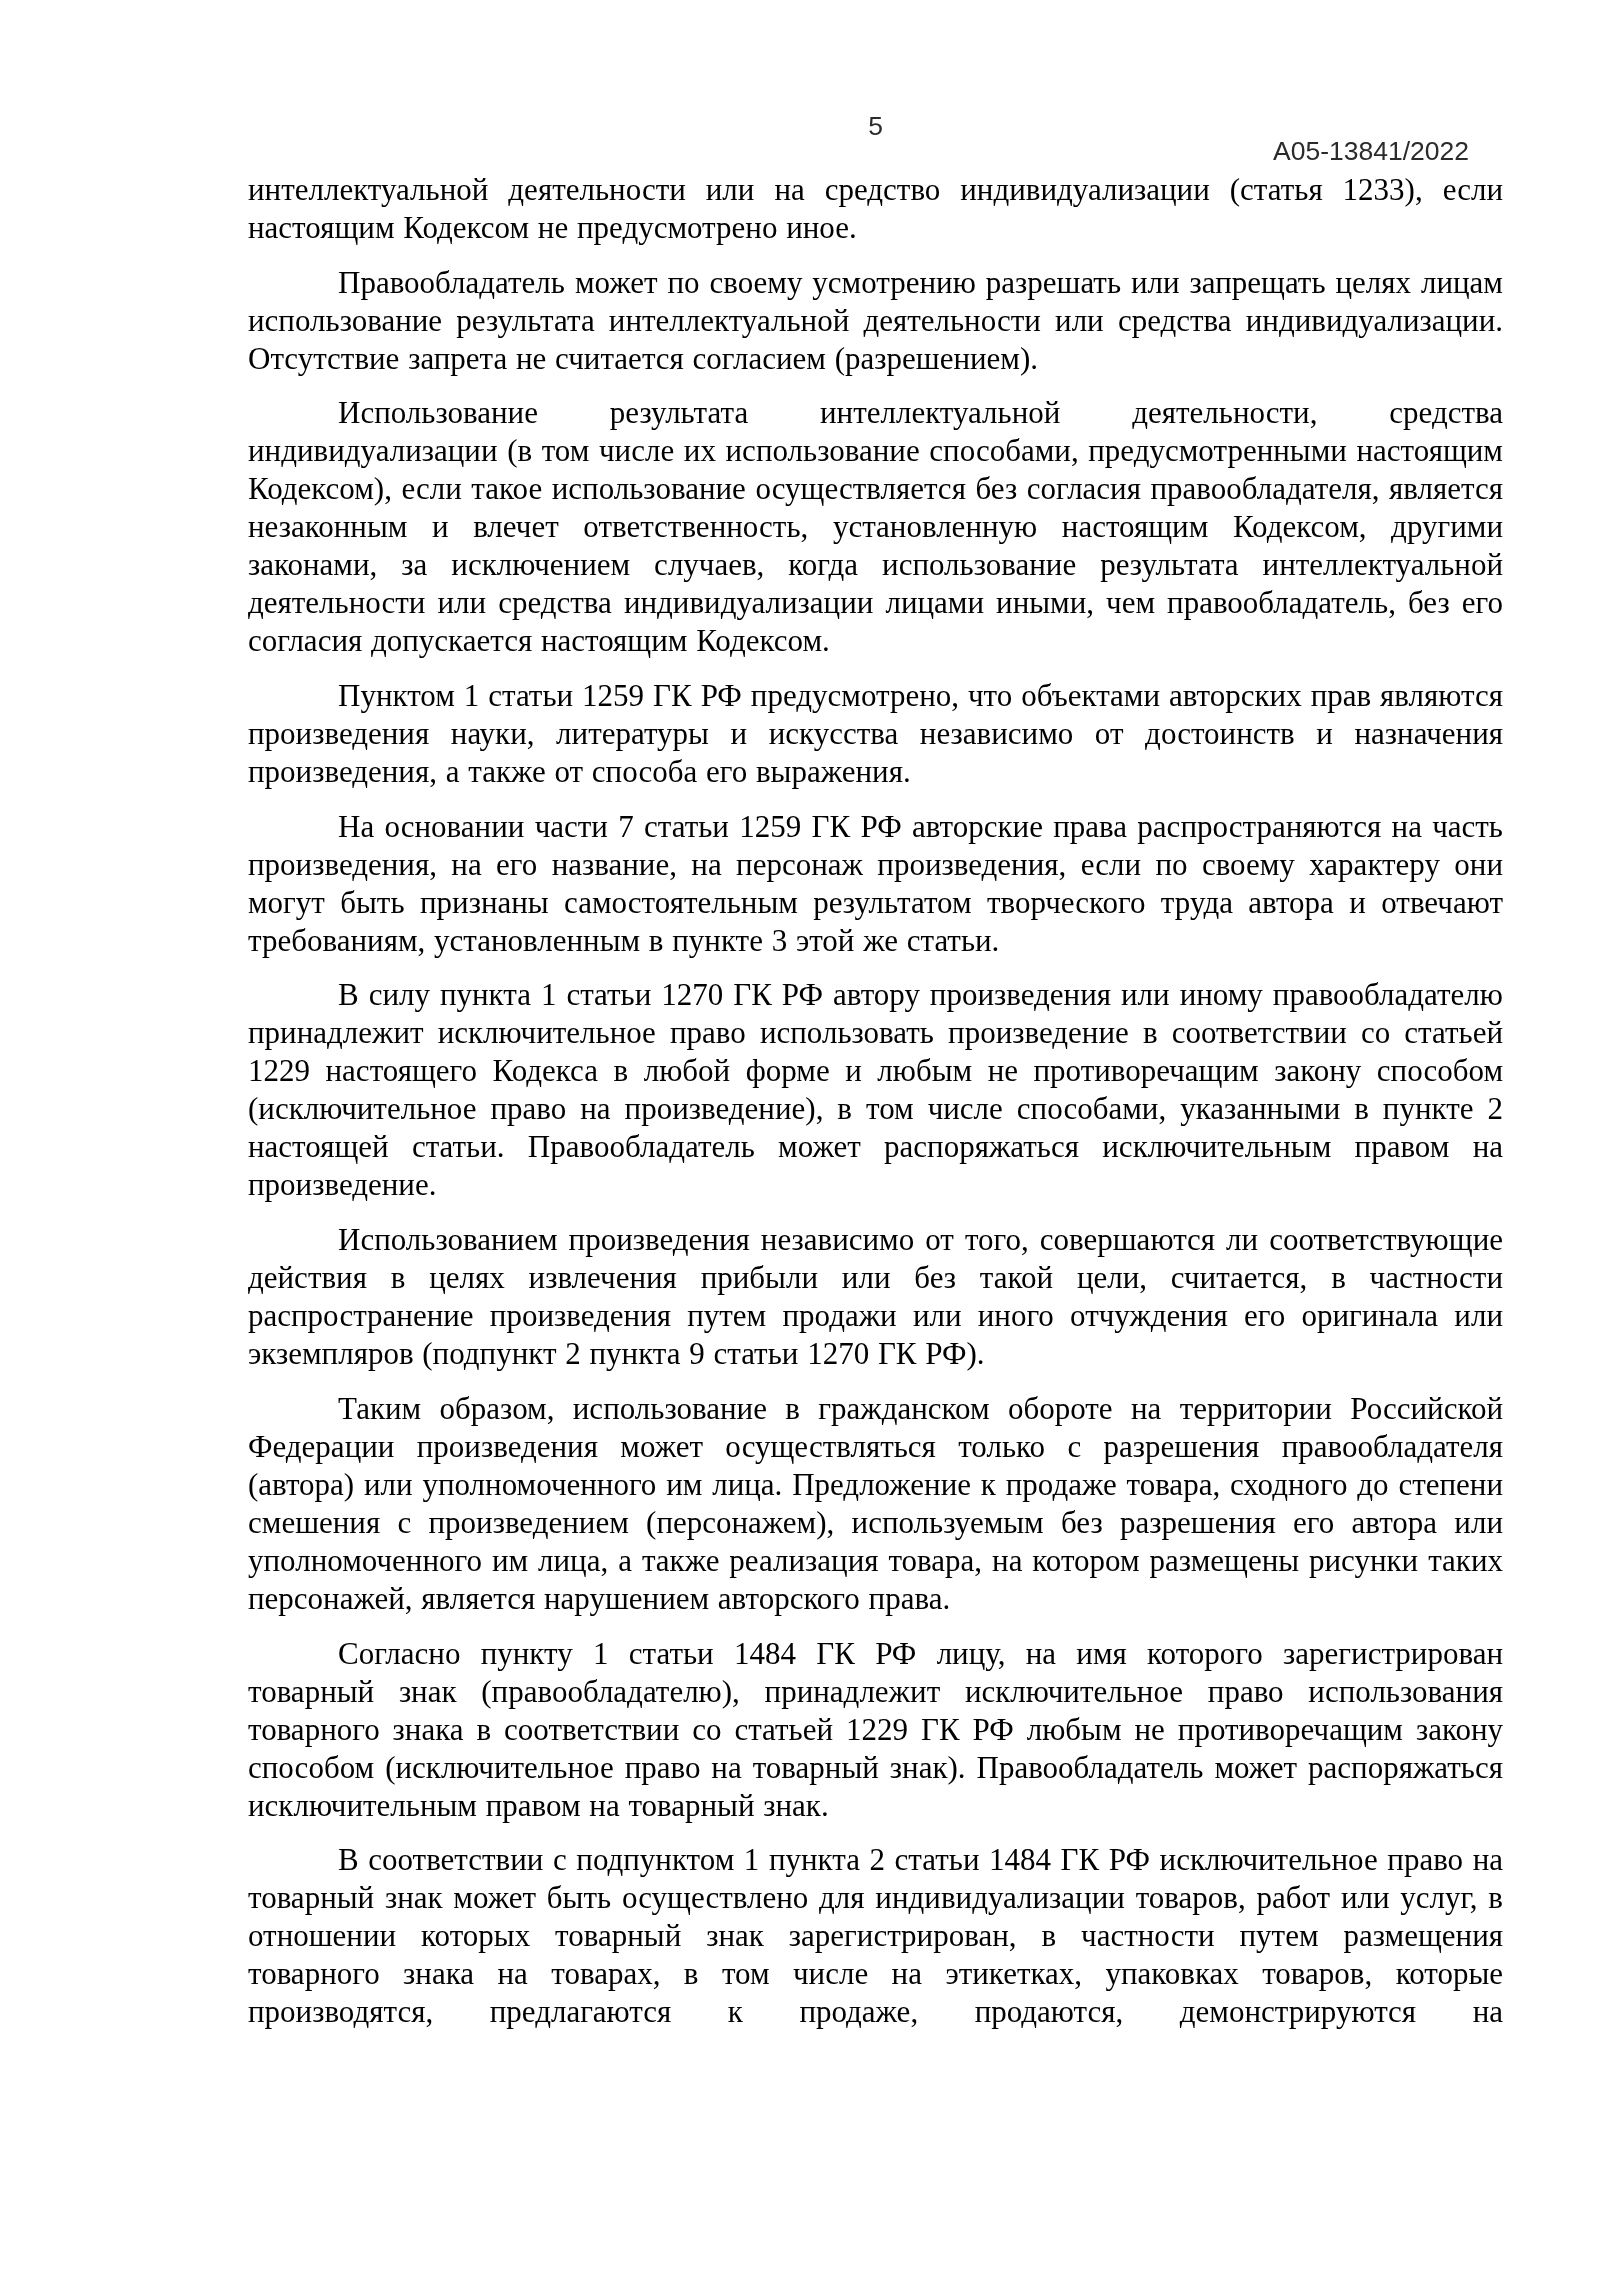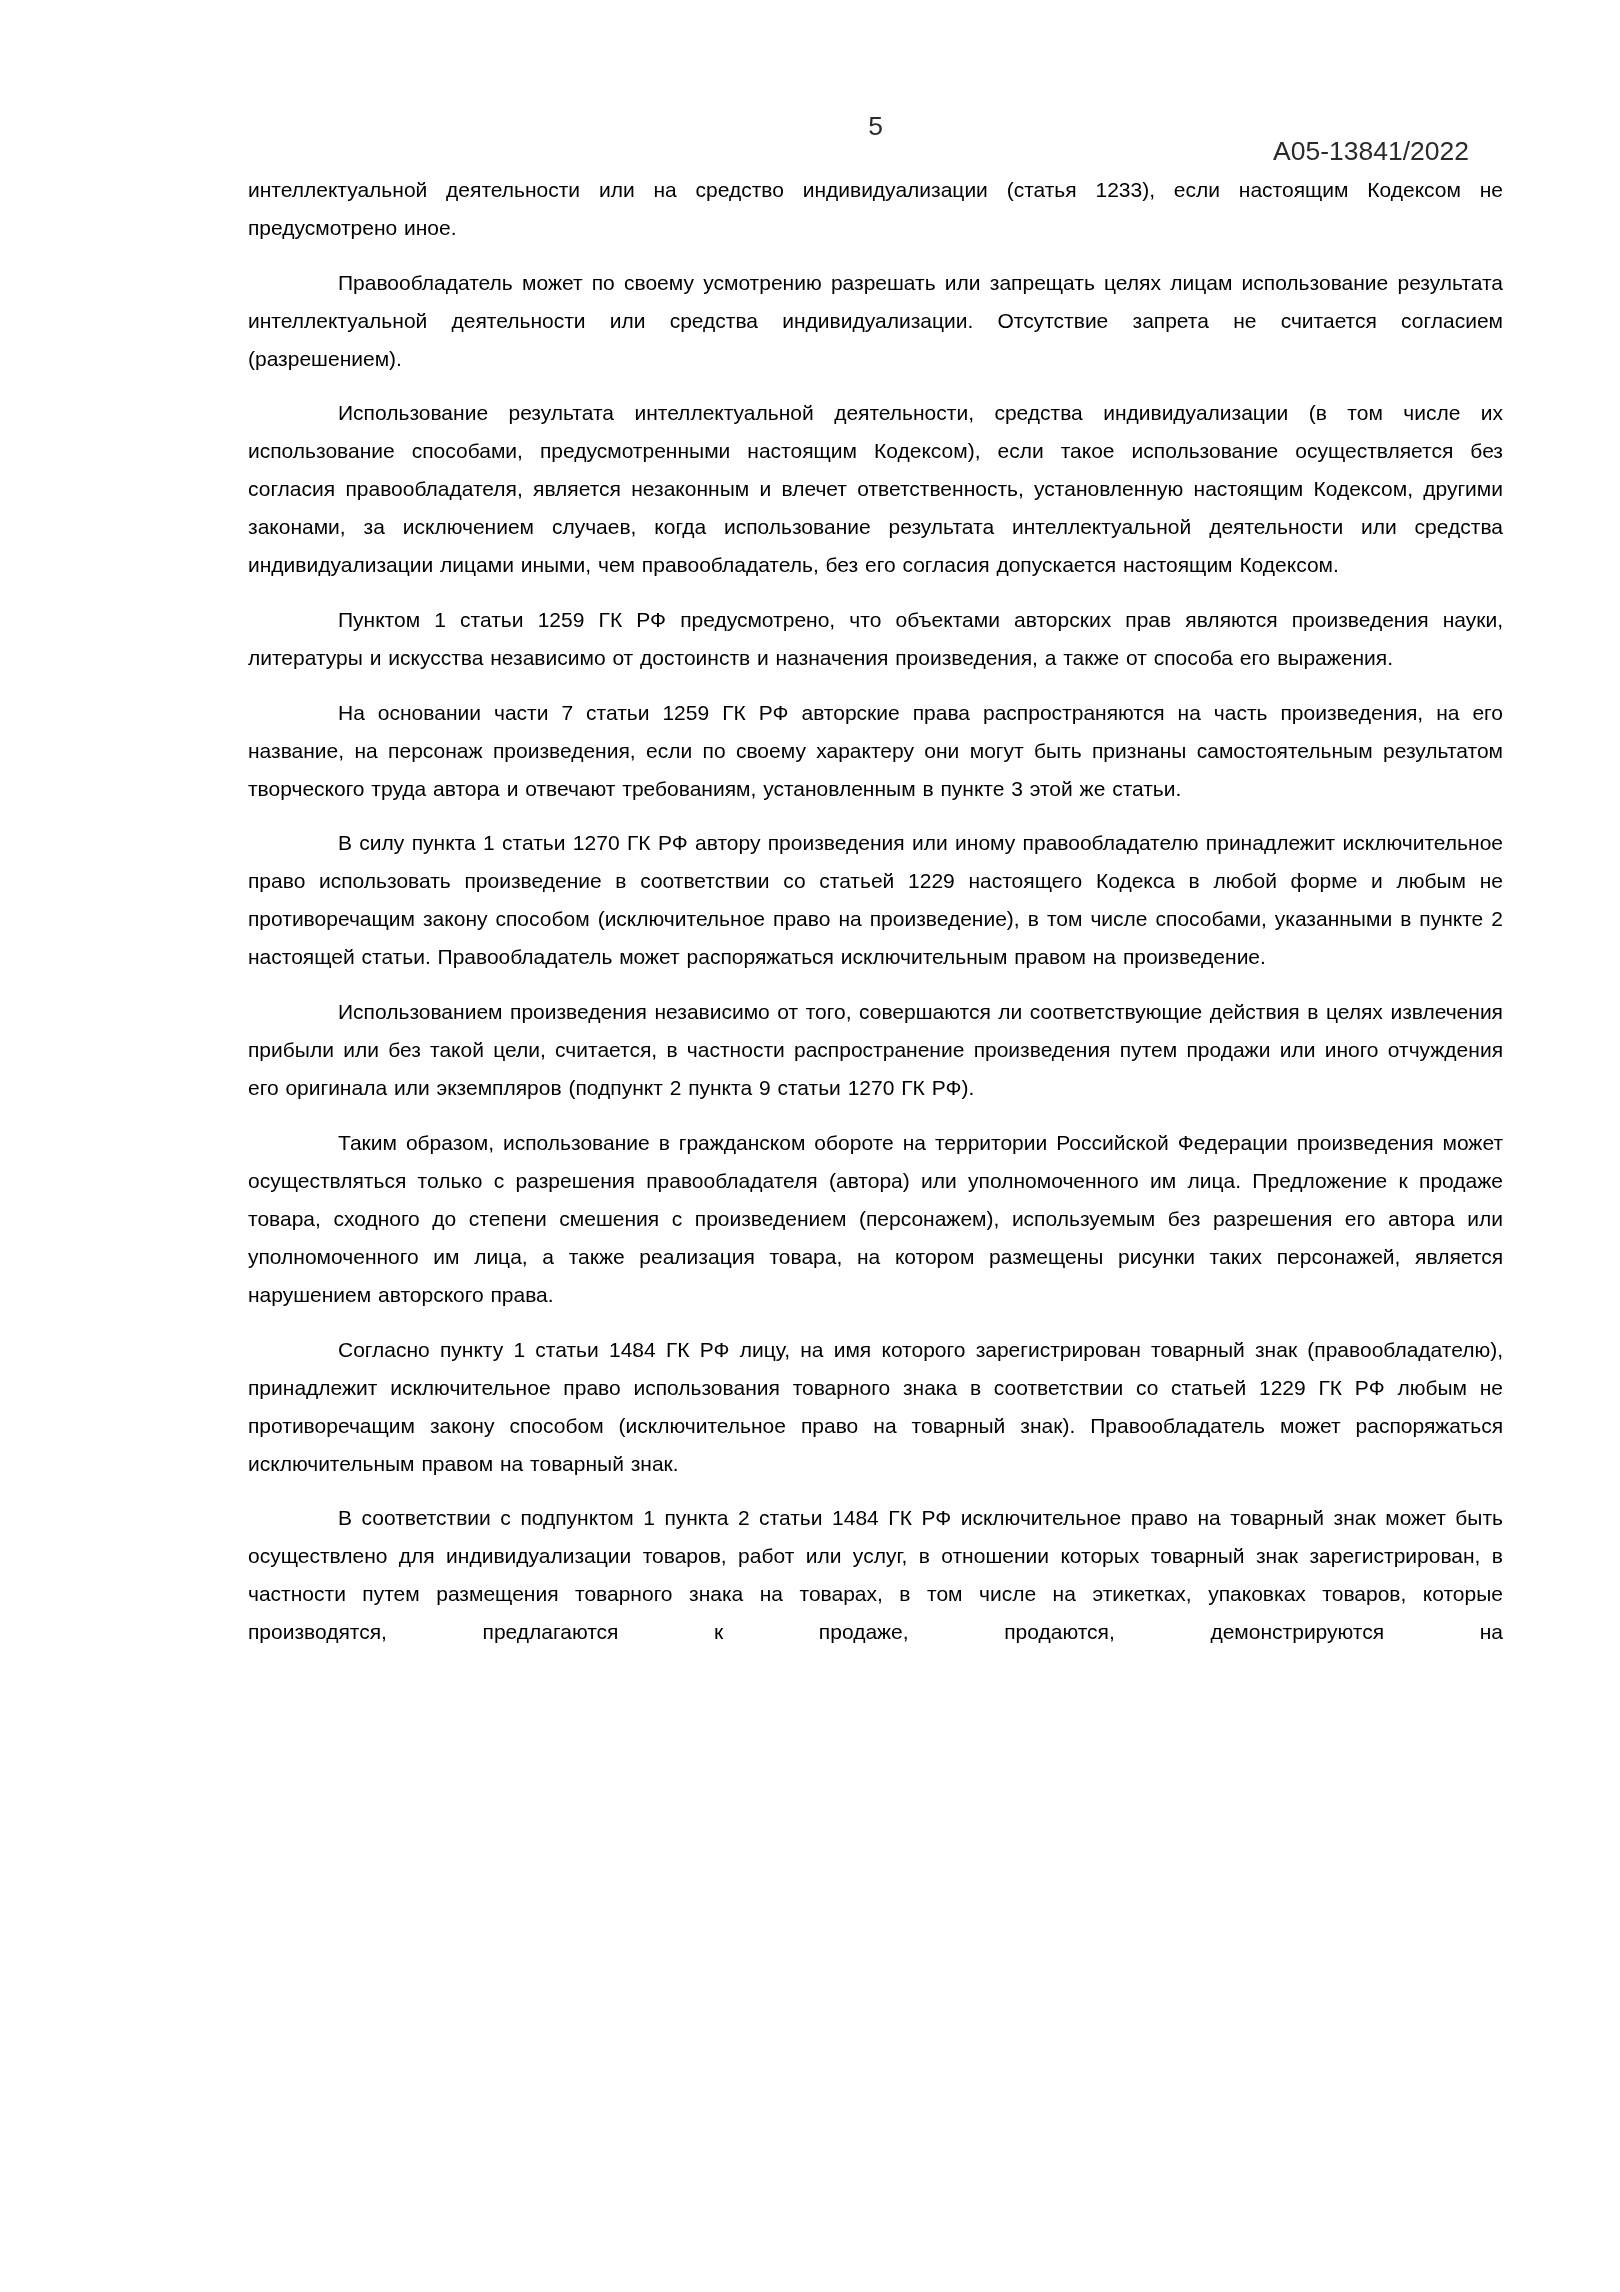--- a/index.html
+++ b/index.html
@@ -37,22 +37,22 @@
     position: absolute;
     right: 34px;
     top: 0;
     margin-top: 25px;
   }
   .body-text {
     position: absolute;
     left: 248px;
     top: 171px;
     width: 1255px;
-    font-family: Liberation Sans, sans-serif;
-    font-size: 21px;
+    font-family: Liberation Serif, serif;
+    font-size: 31px;
     line-height: 38px;
     text-align: justify;
     color: #000000;
   }
   .body-text p {
     margin: 0 0 16.7px 0;
     text-indent: 90px;
     word-spacing: 1px;
   }
   .body-text p.no-indent {

